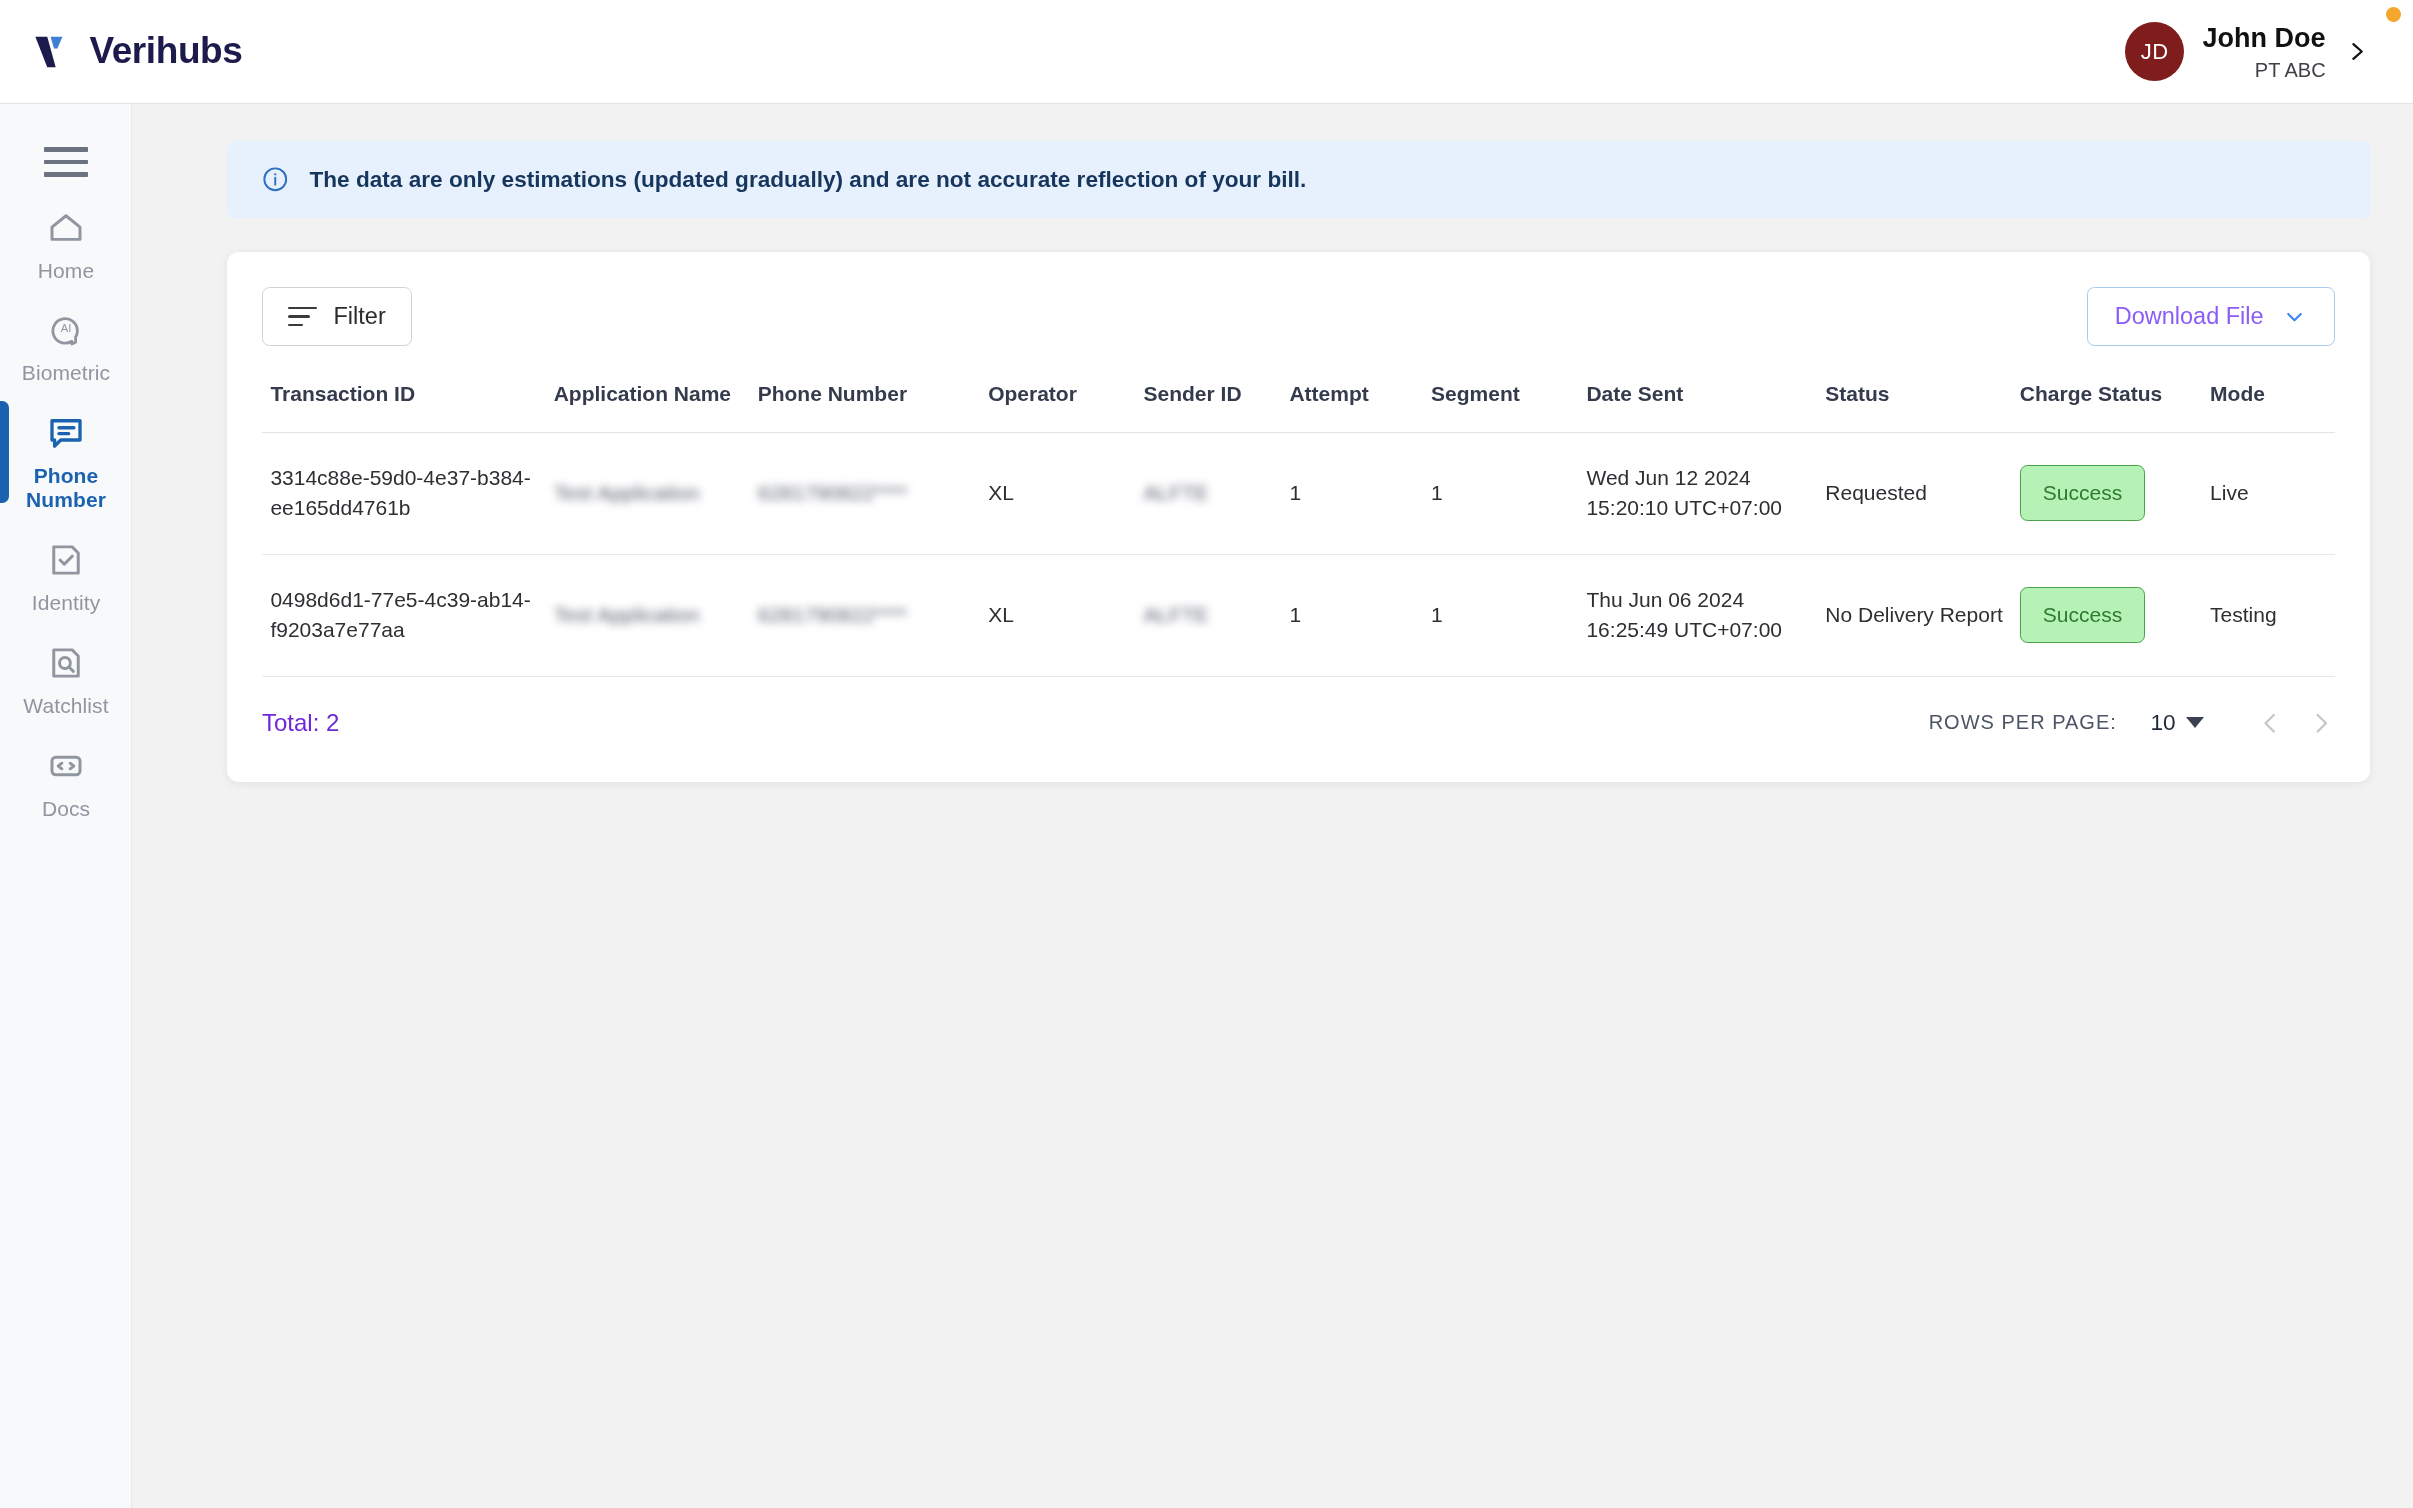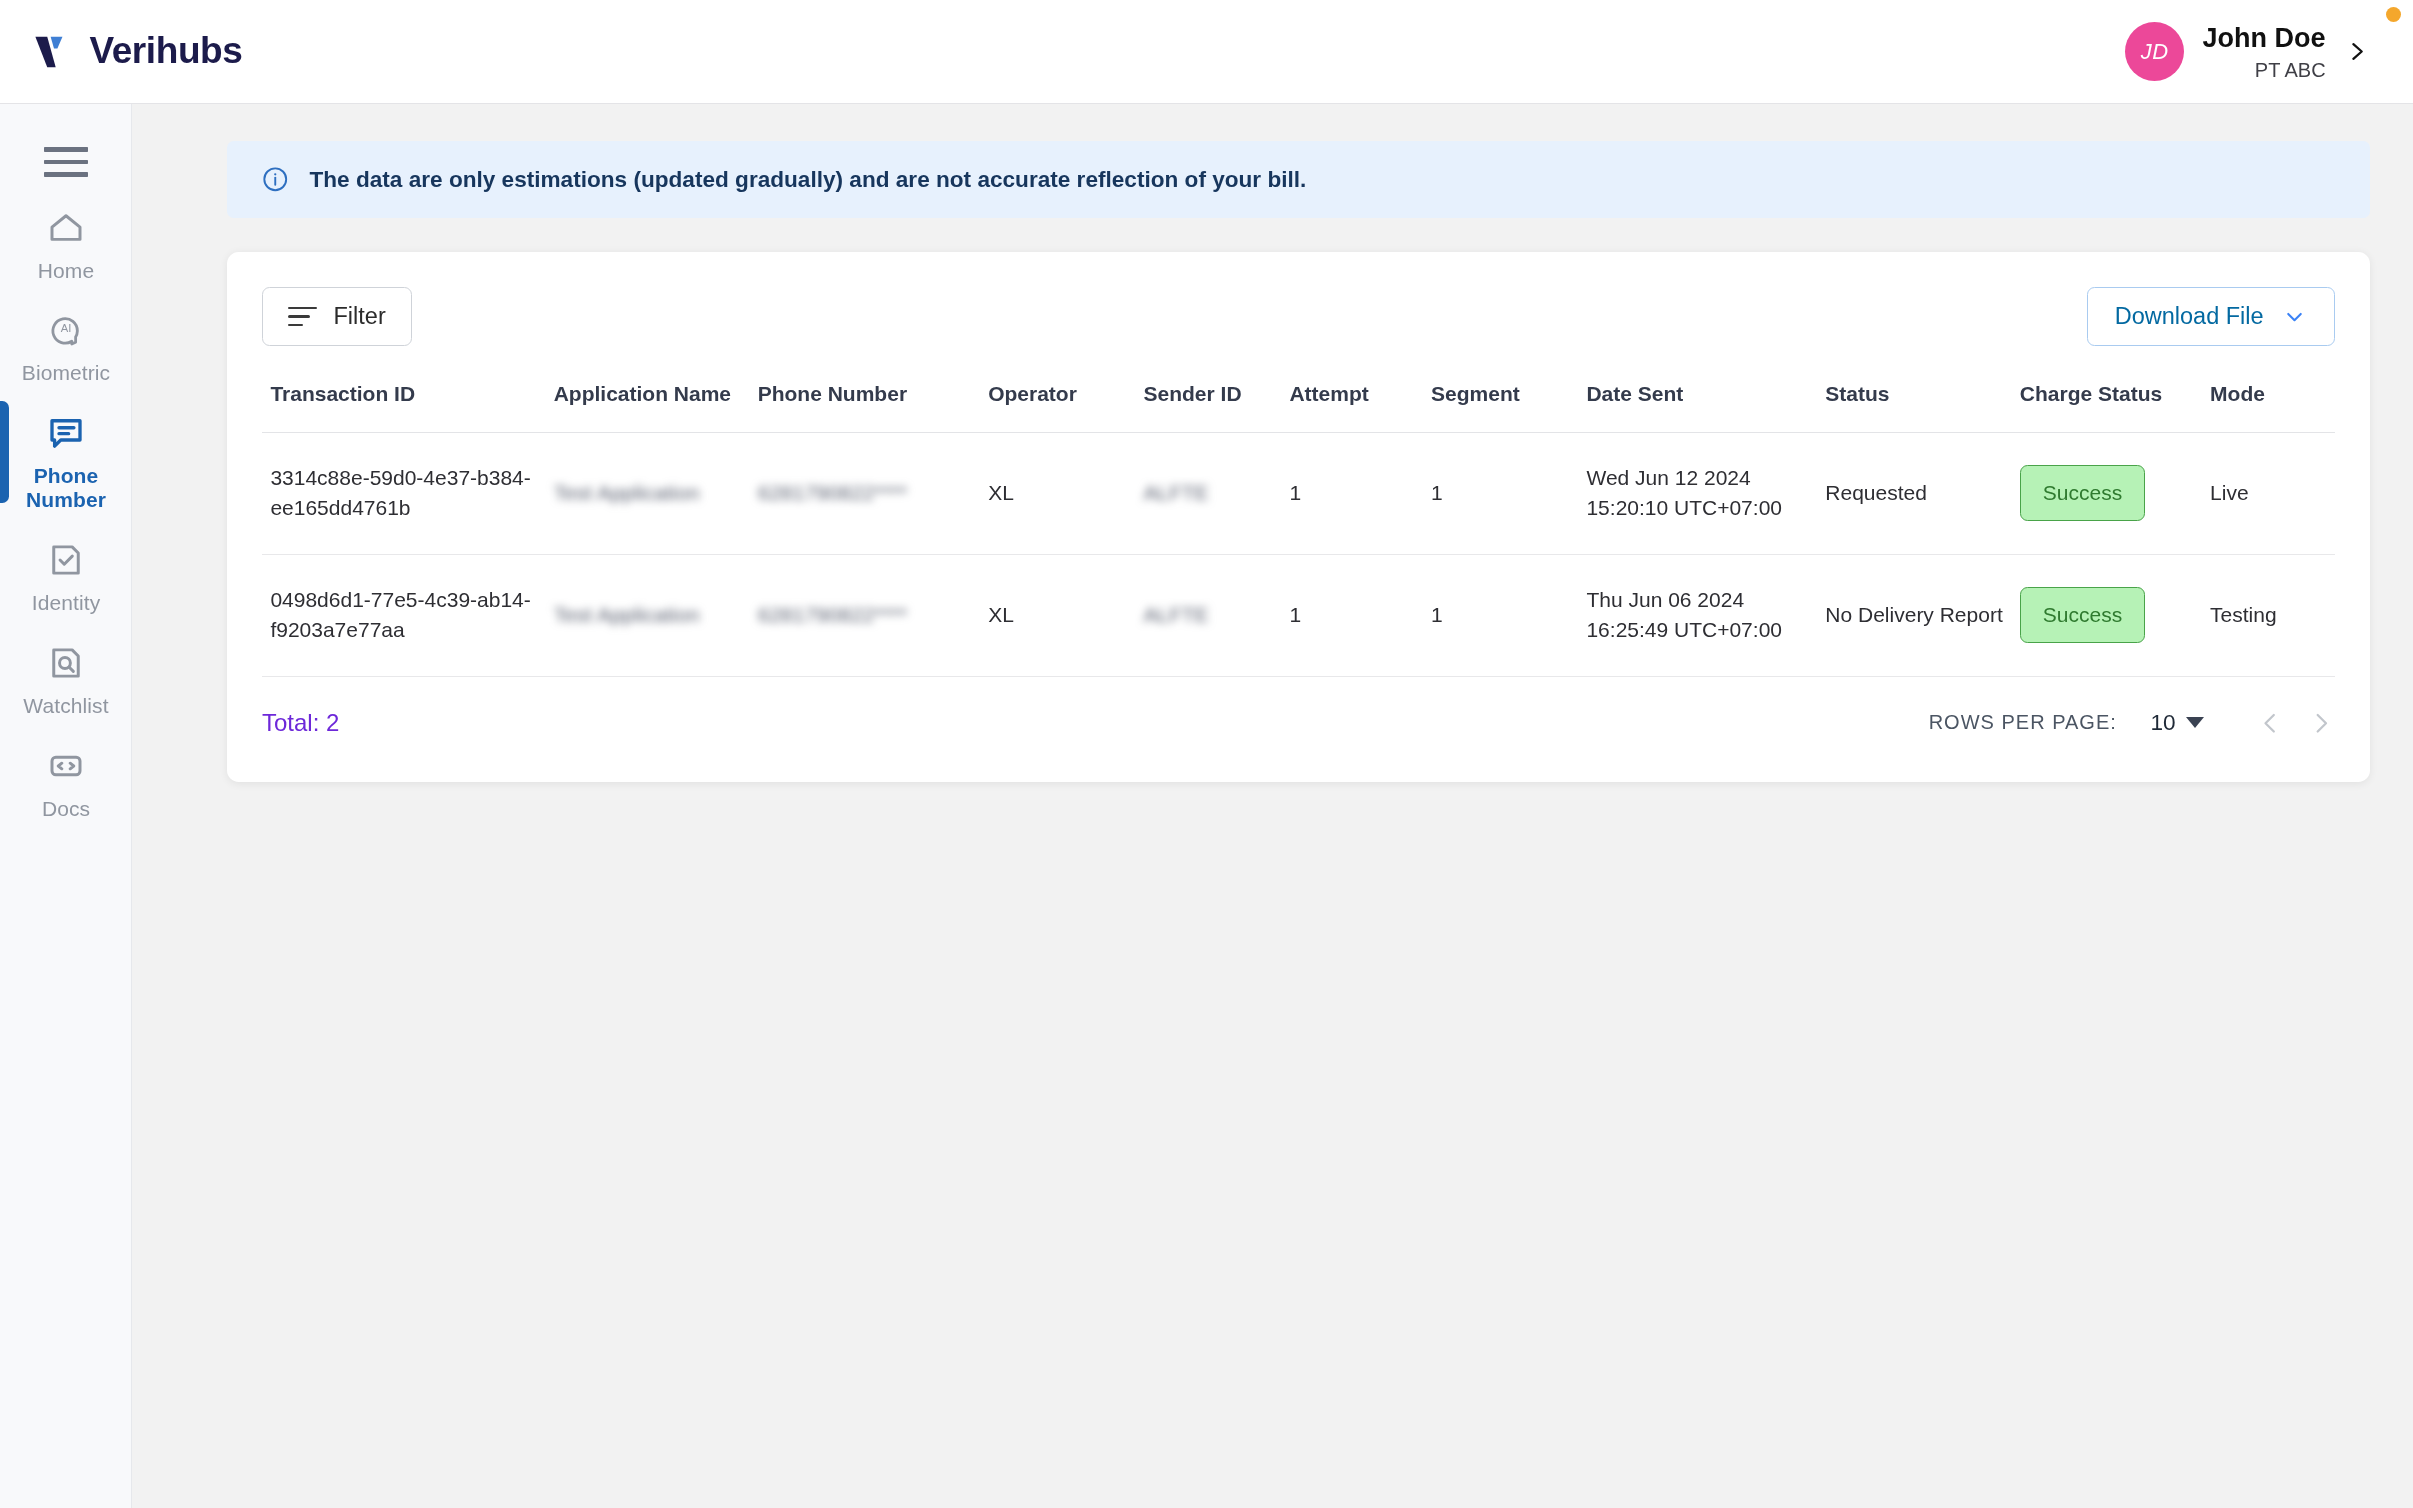--- a/index.html
+++ b/index.html
@@ -28,23 +28,23 @@
     letter-spacing: -0.4px;
   }
 
   .profile {
     position: absolute; right: 44px; top: 22px;
     display: flex; align-items: center; gap: 18.4px;
     cursor: pointer;
   }
   .avatar {
     width: 59px; height: 59px; border-radius: 50%;
-    background: #ec4899; color: #ffffff;
+    background: #7f1d1d; color: #ffffff;
     display: flex; align-items: center; justify-content: center;
-    font-size: 22px; letter-spacing: 0.4px; font-style: italic;
+    font-size: 22px; letter-spacing: 0.4px;
   }
   .profile-text { display: flex; flex-direction: column; align-items: flex-end; line-height: 1.2; }
   .profile-name { font-size: 27px; font-weight: 700; color: #111111; }
   .profile-org { font-size: 20px; color: #3f3f46; margin-top: 3.4px; }
   .profile-chevron { width: 25px; height: 25px; }
   .notif-dot {
     position: absolute; right: 11.7px; top: 6.7px;
     width: 15px; height: 15px; border-radius: 50%;
     background: #f4a72c;
   }
@@ -128,21 +128,21 @@
   .filter-icon i { display:block; height: 2.5px; background:#3a3a3a; border-radius:1.7px; }
   .filter-icon i:nth-child(1){ width: 28.5px; }
   .filter-icon i:nth-child(2){ width: 22px; }
   .filter-icon i:nth-child(3){ width: 15px; }
 
   .download-btn {
     display: inline-flex; align-items: center; gap: 18.4px;
     border: 0.8px solid #a9cbf0; border-radius: 7.5px;
     background: #ffffff; cursor: pointer;
     padding: 15px 27px;
-    font-size: 23.5px; color: #0369a1; font-weight: 500;
+    font-size: 23.5px; color: #8b5cf6; font-weight: 500;
   }
 
   
   table { width: 100%; border-collapse: collapse; table-layout: fixed; }
   thead th {
     text-align: left; vertical-align: middle;
     font-size: 21px; font-weight: 700; color: #343b4c;
     padding: 0 8.4px 23.5px 8.4px;
     line-height: 1.35;
     border-bottom: 1.7px solid #e3e4e7;

